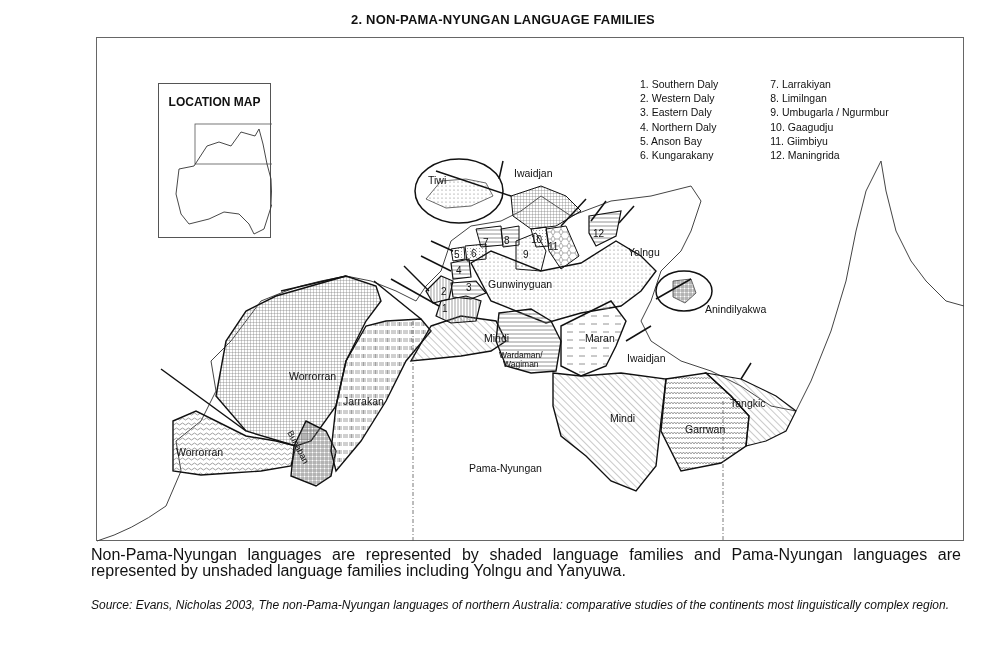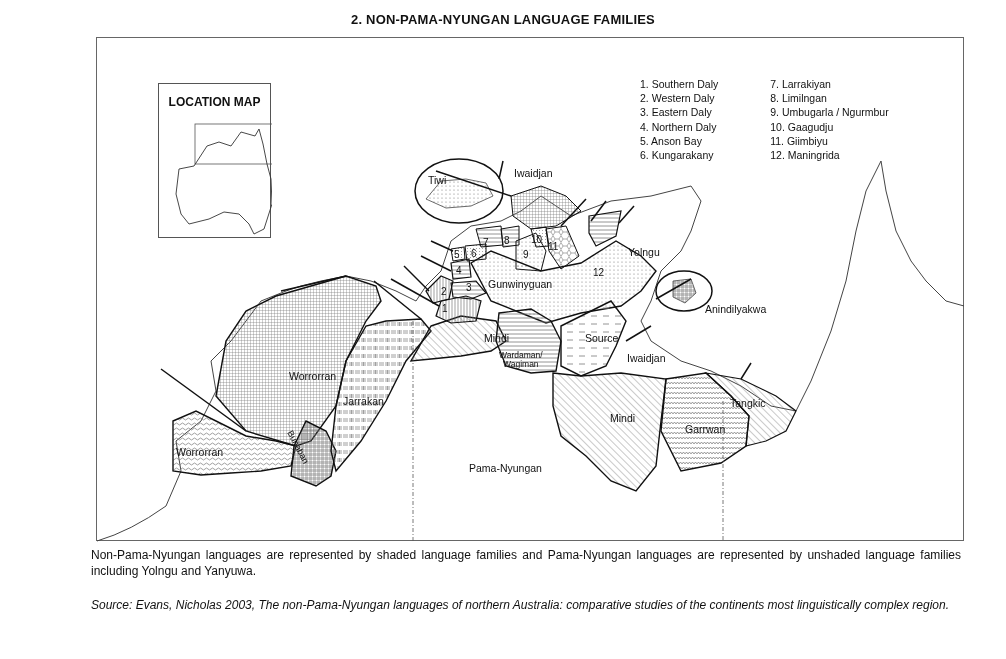--- a/index.html
+++ b/index.html
@@ -8,21 +8,21 @@
     .map-frame { position: absolute; left: 96px; top: 37px; width: 868px; height: 504px; border: 1px solid #666; box-sizing: border-box; }
     svg.map { position: absolute; left: 0; top: 0; }
     .legend { position: absolute; left: 622px; top: 59px; font-size: 10.5px; line-height: 14.2px; display: flex; gap: 18px; }
     .legend ol { margin: 17px; padding: 0; list-style: none; }
     .legend li { white-space: nowrap; }
     .lbl { position: absolute; font-size: 10.5px; white-space: nowrap; }
     .lbl.small { font-size: 8.5px; line-height: 9px; text-align: center; }
     .num { position: absolute; font-size: 10px; }
     .locmap { position: absolute; left: 157px; top: 82px; width: 113px; height: 155px; border: 1px solid #555; box-sizing: border-box; background: #fff; }
     .locmap .loc-title { position: absolute; top: 11px; width: 100%; text-align: center; font-weight: bold; font-size: 12px; }
-    .caption { position: absolute; left: 91px; top: 547px; width: 870px; font-size: 12px; line-height: 16px; text-align: justify; }
+    .caption { position: absolute; left: 91px; top: 547px; width: 870px; font-size: 16px; line-height: 16px; text-align: justify; }
     .source { position: absolute; left: 91px; top: 597px; width: 870px; font-size: 12px; line-height: 16px; font-style: italic; }
   </style>
 </head>
 <body>
 
 <div class="title">2. NON-PAMA-NYUNGAN LANGUAGE FAMILIES</div>
 
 <div class="map-frame">
   <svg class="map" width="868" height="504" viewBox="96 37 868 504">
     <defs>
@@ -171,21 +171,21 @@
     </ol>
   </div>
 
   <span class="lbl" style="left:331px; top:136px;">Tiwi</span>
   <span class="lbl" style="left:417px; top:129px;">Iwaidjan</span>
   <span class="lbl" style="left:531px; top:208px;">Yolngu</span>
   <span class="lbl" style="left:391px; top:240px;">Gunwinyguan</span>
   <span class="lbl" style="left:608px; top:265px;">Anindilyakwa</span>
   <span class="lbl small" style="left:402px; top:282px;margin-top:31px;"><span>Wardaman/</span><br><span>Wagiman</span></span>
   <span class="lbl" style="left:387px; top:294px;">Mindi</span>
-  <span class="lbl" style="left:488px; top:294px;">Source</span>
+  <span class="lbl" style="left:488px; top:294px;">Maran</span>
   <span class="lbl" style="left:530px; top:314px;">Iwaidjan</span>
   <span class="lbl" style="left:513px; top:374px;">Mindi</span>
   <span class="lbl" style="left:588px; top:385px;">Garrwan</span>
   <span class="lbl" style="left:633px; top:359px;">Tangkic</span>
   <span class="lbl" style="left:192px; top:332px;">Worrorran</span>
   <span class="lbl" style="left:246px; top:357px;">Jarrakan</span>
   <span class="lbl" style="left:183px; top:404px; transform: rotate(62deg); font-size:9px;">Bunaban</span>
   <span class="lbl" style="left:79px; top:408px;">Worrorran</span>
   <span class="lbl" style="left:372px; top:424px;">Pama-Nyungan</span>
 
@@ -193,17 +193,17 @@
   <span class="num" style="left:344px; top:248px;">2</span>
   <span class="num" style="left:369px; top:244px;">3</span>
   <span class="num" style="left:359px; top:227px;">4</span>
   <span class="num" style="left:357px; top:211px;">5</span>
   <span class="num" style="left:374px; top:210px;">6</span>
   <span class="num" style="left:386px; top:199px;">7</span>
   <span class="num" style="left:407px; top:197px;">8</span>
   <span class="num" style="left:426px; top:211px;">9</span>
   <span class="num" style="left:434px; top:196px;">10</span>
   <span class="num" style="left:451px; top:203px;">11</span>
-  <span class="num" style="left:496px; top:190px;margin-top:39px;">12</span>
+  <span class="num" style="left:496px; top:190px;">12</span>
 </div>
 
 <div class="caption">Non-Pama-Nyungan languages are represented by shaded language families and Pama-Nyungan languages are represented by unshaded language families including Yolngu and Yanyuwa.</div>
 <div class="source">Source: Evans, Nicholas 2003, The non-Pama-Nyungan languages of northern Australia: comparative studies of the continents most linguistically complex region.</div>
 
 </body></html>

